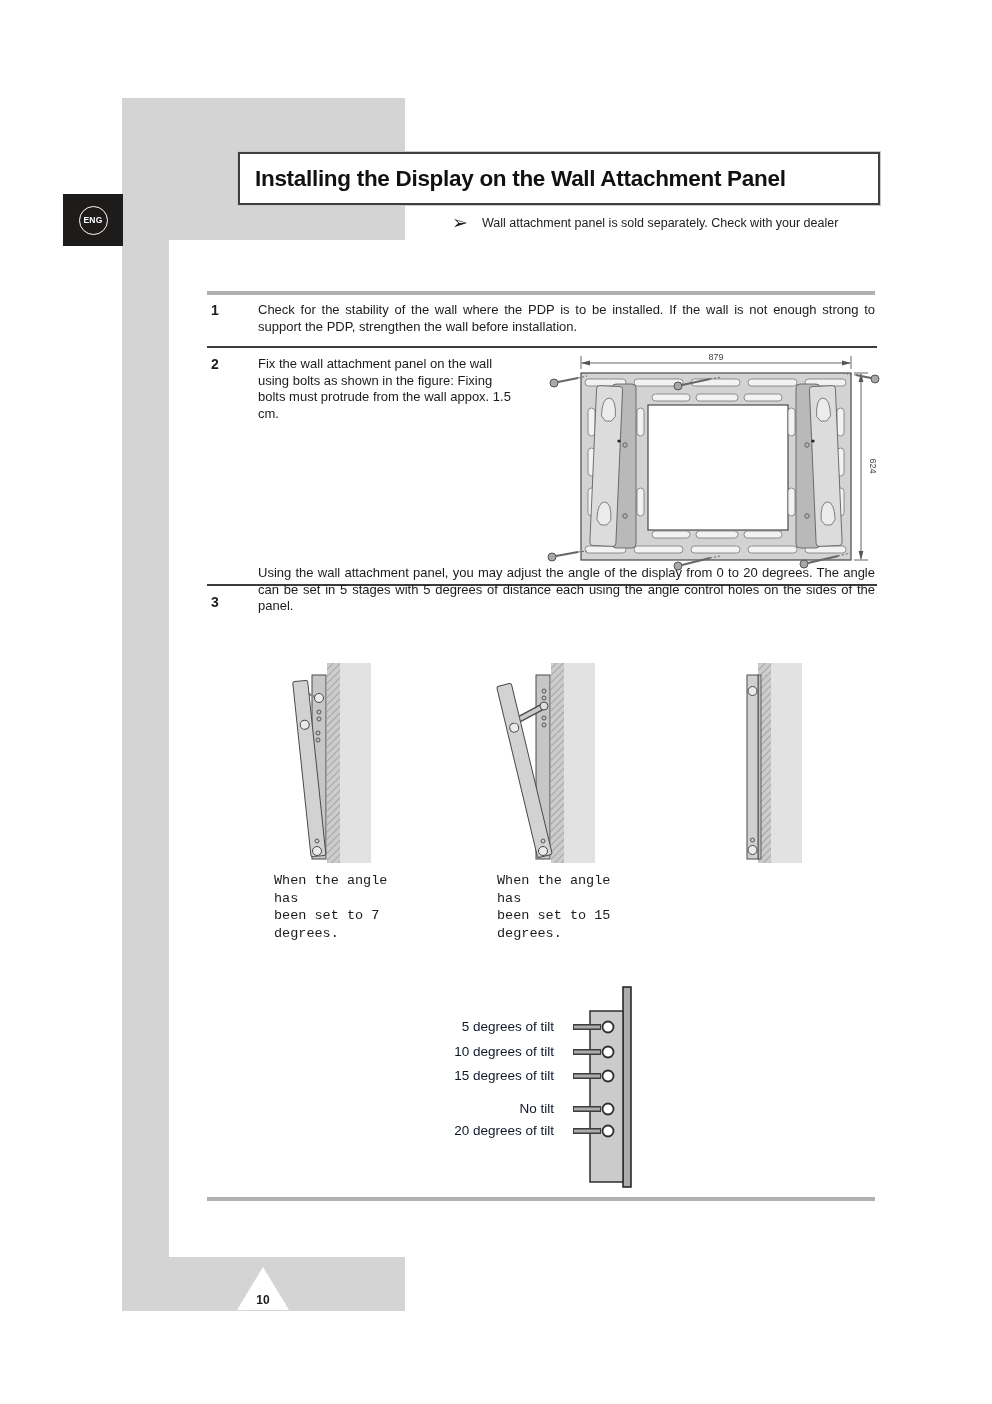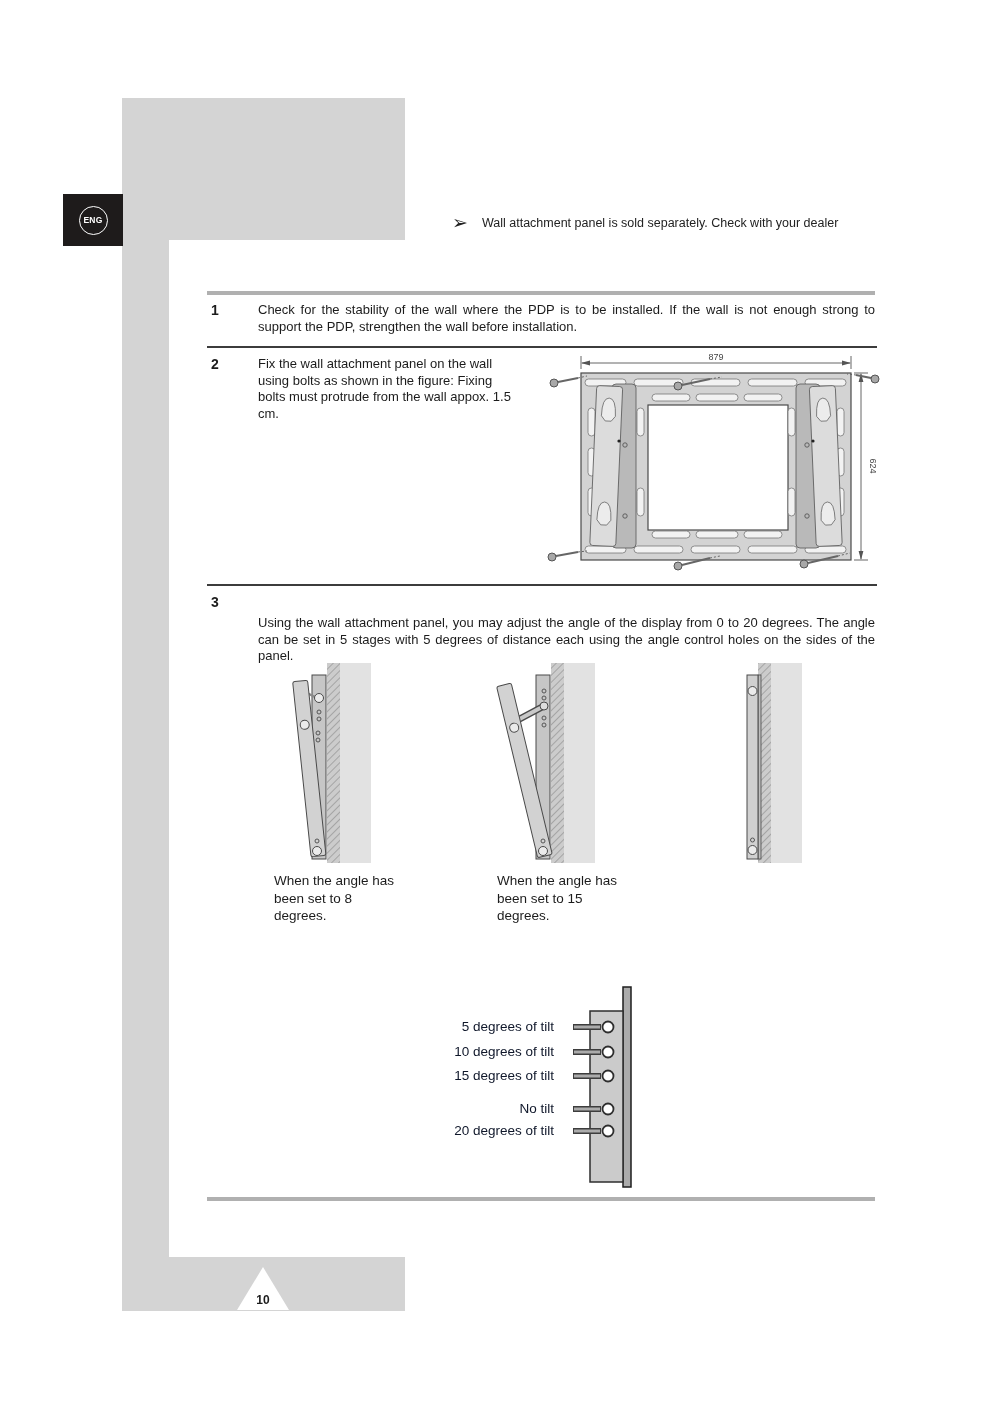--- a/index.html
+++ b/index.html
@@ -16,21 +16,21 @@
   .title-box h1{margin:0;padding:0 0 0 15px;font-size:22.5px;letter-spacing:-0.3px;
                 font-weight:bold;color:#111;white-space:nowrap;}
   .note-row{display:flex;align-items:flex-start;}
   .note-arrow{font-size:19px;line-height:19px;color:#222;margin-right:14px;}
   .note-text{font-size:12.5px;line-height:17px;color:#222;padding-top:2px;white-space:nowrap;}
   .rule-thick{background:#b0b0b0;height:4px;}
   .rule-thin{background:#3c3c3c;height:2px;}
   .step-num{font-size:14px;font-weight:bold;}
   .step-text{font-size:13px;line-height:16.5px;}
   .just{text-align:justify;}
-  .fig{width:140px;height:260px;}
+  .fig{width:140px;height:260px;font-family:Liberation Mono, monospace;}
   .fig-caption{position:absolute;top:212px;left:9px;font-size:13.5px;line-height:17.5px;color:#1c1c1c;}
   .pill{border-radius:16px;
         background:
           repeating-linear-gradient(90deg, rgba(255,255,255,0.10) 0 3px, rgba(0,0,0,0.10) 3px 6px),
           linear-gradient(90deg,#060606 0%,#111 18%,#4e4e4e 42%,#9f9f9f 68%,#e8e8e8 88%,#fff 100%);
         display:flex;align-items:center;}
   .pill span{font-family:"Liberation Serif","DejaVu Serif",serif;font-weight:bold;
              font-size:19px;color:#fff;padding-left:26px;letter-spacing:0.3px;
              text-shadow:0 1px 1px rgba(0,0,0,0.5);}
   .hole-label{position:absolute;right:86px;height:18px;line-height:18px;
@@ -47,20 +47,23 @@
 <div class="page">
 
   <div class="abs bg" style="left:122px;top:98px;width:47px;height:1213px;"></div>
   <div class="abs bg" style="left:122px;top:98px;width:283px;height:142px;"></div>
   <div class="abs bg" style="left:122px;top:1257px;width:283px;height:54px;"></div>
 
   <div class="abs eng-badge" style="left:63px;top:194px;width:60px;height:52px;">
     <div class="eng-circle">ENG</div>
   </div>
 
+  <div class="abs title-box" style="left:238px;top:152px;width:638px;height:49px;">
+    <h1>Installing the Display on the Wall Attachment Panel</h1>
+  </div>
 
   <div class="abs note-row" style="left:452px;top:213px;">
     <span class="note-arrow">➢</span>
     <span class="note-text">Wall attachment panel is sold separately. Check with your dealer</span>
   </div>
 
   <div class="abs rule-thick" style="left:207px;top:291px;width:668px;"></div>
 
   <div class="abs step-num" style="left:211px;top:302px;">1</div>
   <div class="abs step-text just" style="left:258px;top:302px;width:617px;">Check for the stability of the wall where the PDP is to be installed. If the wall is not enough strong to support the PDP, strengthen the wall before installation.</div>
@@ -164,21 +167,21 @@
         <line x1="270" y1="213" x2="300" y2="206" stroke-width="2.2"></line>
         <line x1="300" y1="206" x2="312" y2="203" stroke-width="1" stroke-dasharray="2,2"></line>
         <circle cx="266" cy="214" r="4" fill="#a8a8a8" stroke="#555" stroke-width="1"></circle>
       </g>
     </svg>
   </div>
 
   <div class="abs rule-thin" style="left:207px;top:584px;width:670px;"></div>
 
   <div class="abs step-num" style="left:211px;top:594px;">3</div>
-  <div class="abs step-text just" style="left:258px;top:615px;width:617px;">Using the wall attachment panel, you may adjust the angle of the display from 0 to 20 degrees. The angle can be set in 5 stages with 5 degrees of distance each using the angle control holes on the sides of the panel.</div>
+  <div class="abs step-text just" style="left:258px;top:565px;width:617px;">Using the wall attachment panel, you may adjust the angle of the display from 0 to 20 degrees. The angle can be set in 5 stages with 5 degrees of distance each using the angle control holes on the sides of the panel.</div>
 
   <div class="abs fig" style="left:265px;top:660px;">
     <svg width="130" height="208" viewBox="0 0 130 208">
       <defs>
         <pattern id="h1" width="5" height="5" patternUnits="userSpaceOnUse" patternTransform="rotate(45)">
           <rect width="5" height="5" fill="#cccccc"></rect>
           <line x1="0" y1="0" x2="0" y2="5" stroke="#9b9b9b" stroke-width="1.6"></line>
         </pattern>
       </defs>
       <rect x="75" y="3" width="31" height="200" fill="#e2e2e2"></rect>
@@ -192,21 +195,21 @@
       <circle cx="54" cy="38" r="4.5" fill="#ebebeb" stroke="#4a4a4a" stroke-width="1"></circle>
       <circle cx="54" cy="52" r="2" fill="none" stroke="#555" stroke-width="1"></circle>
       <circle cx="54" cy="59" r="2" fill="none" stroke="#555" stroke-width="1"></circle>
       <circle cx="53" cy="73" r="2" fill="none" stroke="#555" stroke-width="1"></circle>
       <circle cx="53" cy="80" r="2" fill="none" stroke="#555" stroke-width="1"></circle>
       <circle cx="52" cy="181" r="2" fill="none" stroke="#555" stroke-width="1"></circle>
       <circle cx="52" cy="191" r="4.5" fill="#ebebeb" stroke="#4a4a4a" stroke-width="1"></circle>
     </svg>
     <div class="fig-caption">
       <span style="display:block">When the angle has</span>
-      <span style="display:block">been set to 8 degrees.</span>
+      <span style="display:block">been set to 7 degrees.</span>
     </div>
   </div>
 
   <div class="abs fig" style="left:488px;top:660px;">
     <svg width="130" height="208" viewBox="0 0 130 208">
       <defs>
         <pattern id="h2" width="5" height="5" patternUnits="userSpaceOnUse" patternTransform="rotate(45)">
           <rect width="5" height="5" fill="#cccccc"></rect>
           <line x1="0" y1="0" x2="0" y2="5" stroke="#9b9b9b" stroke-width="1.6"></line>
         </pattern>

